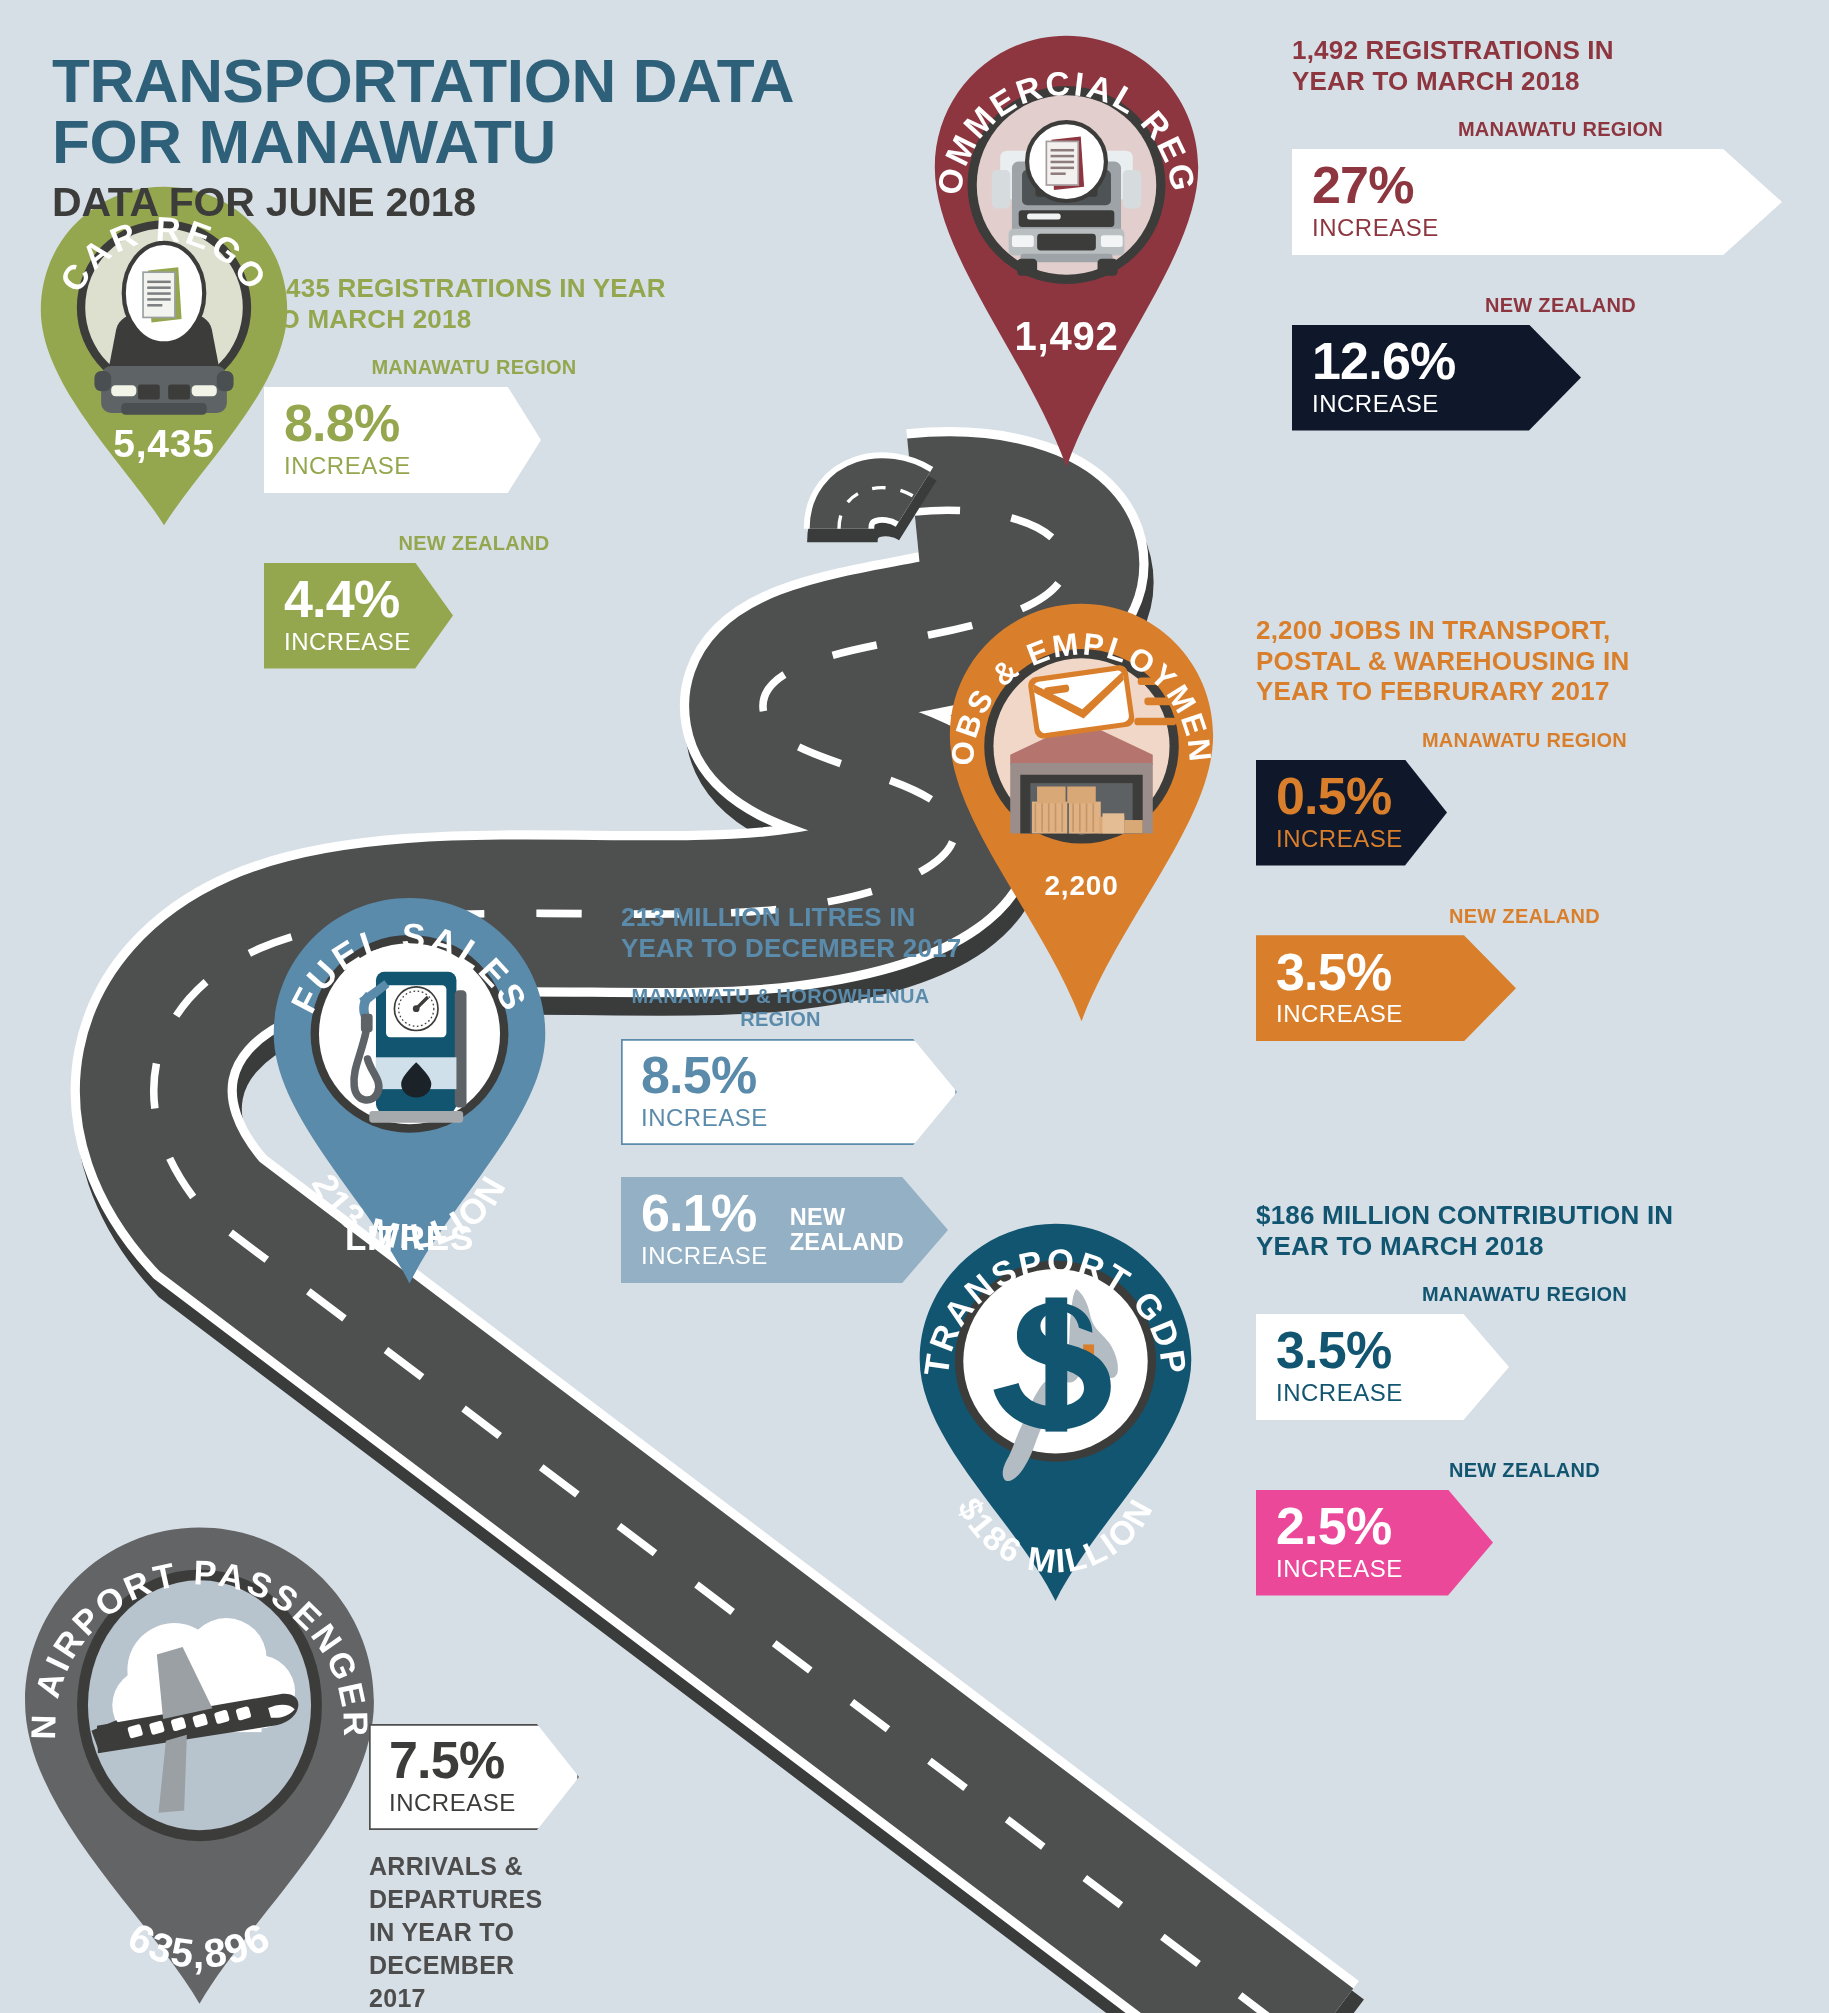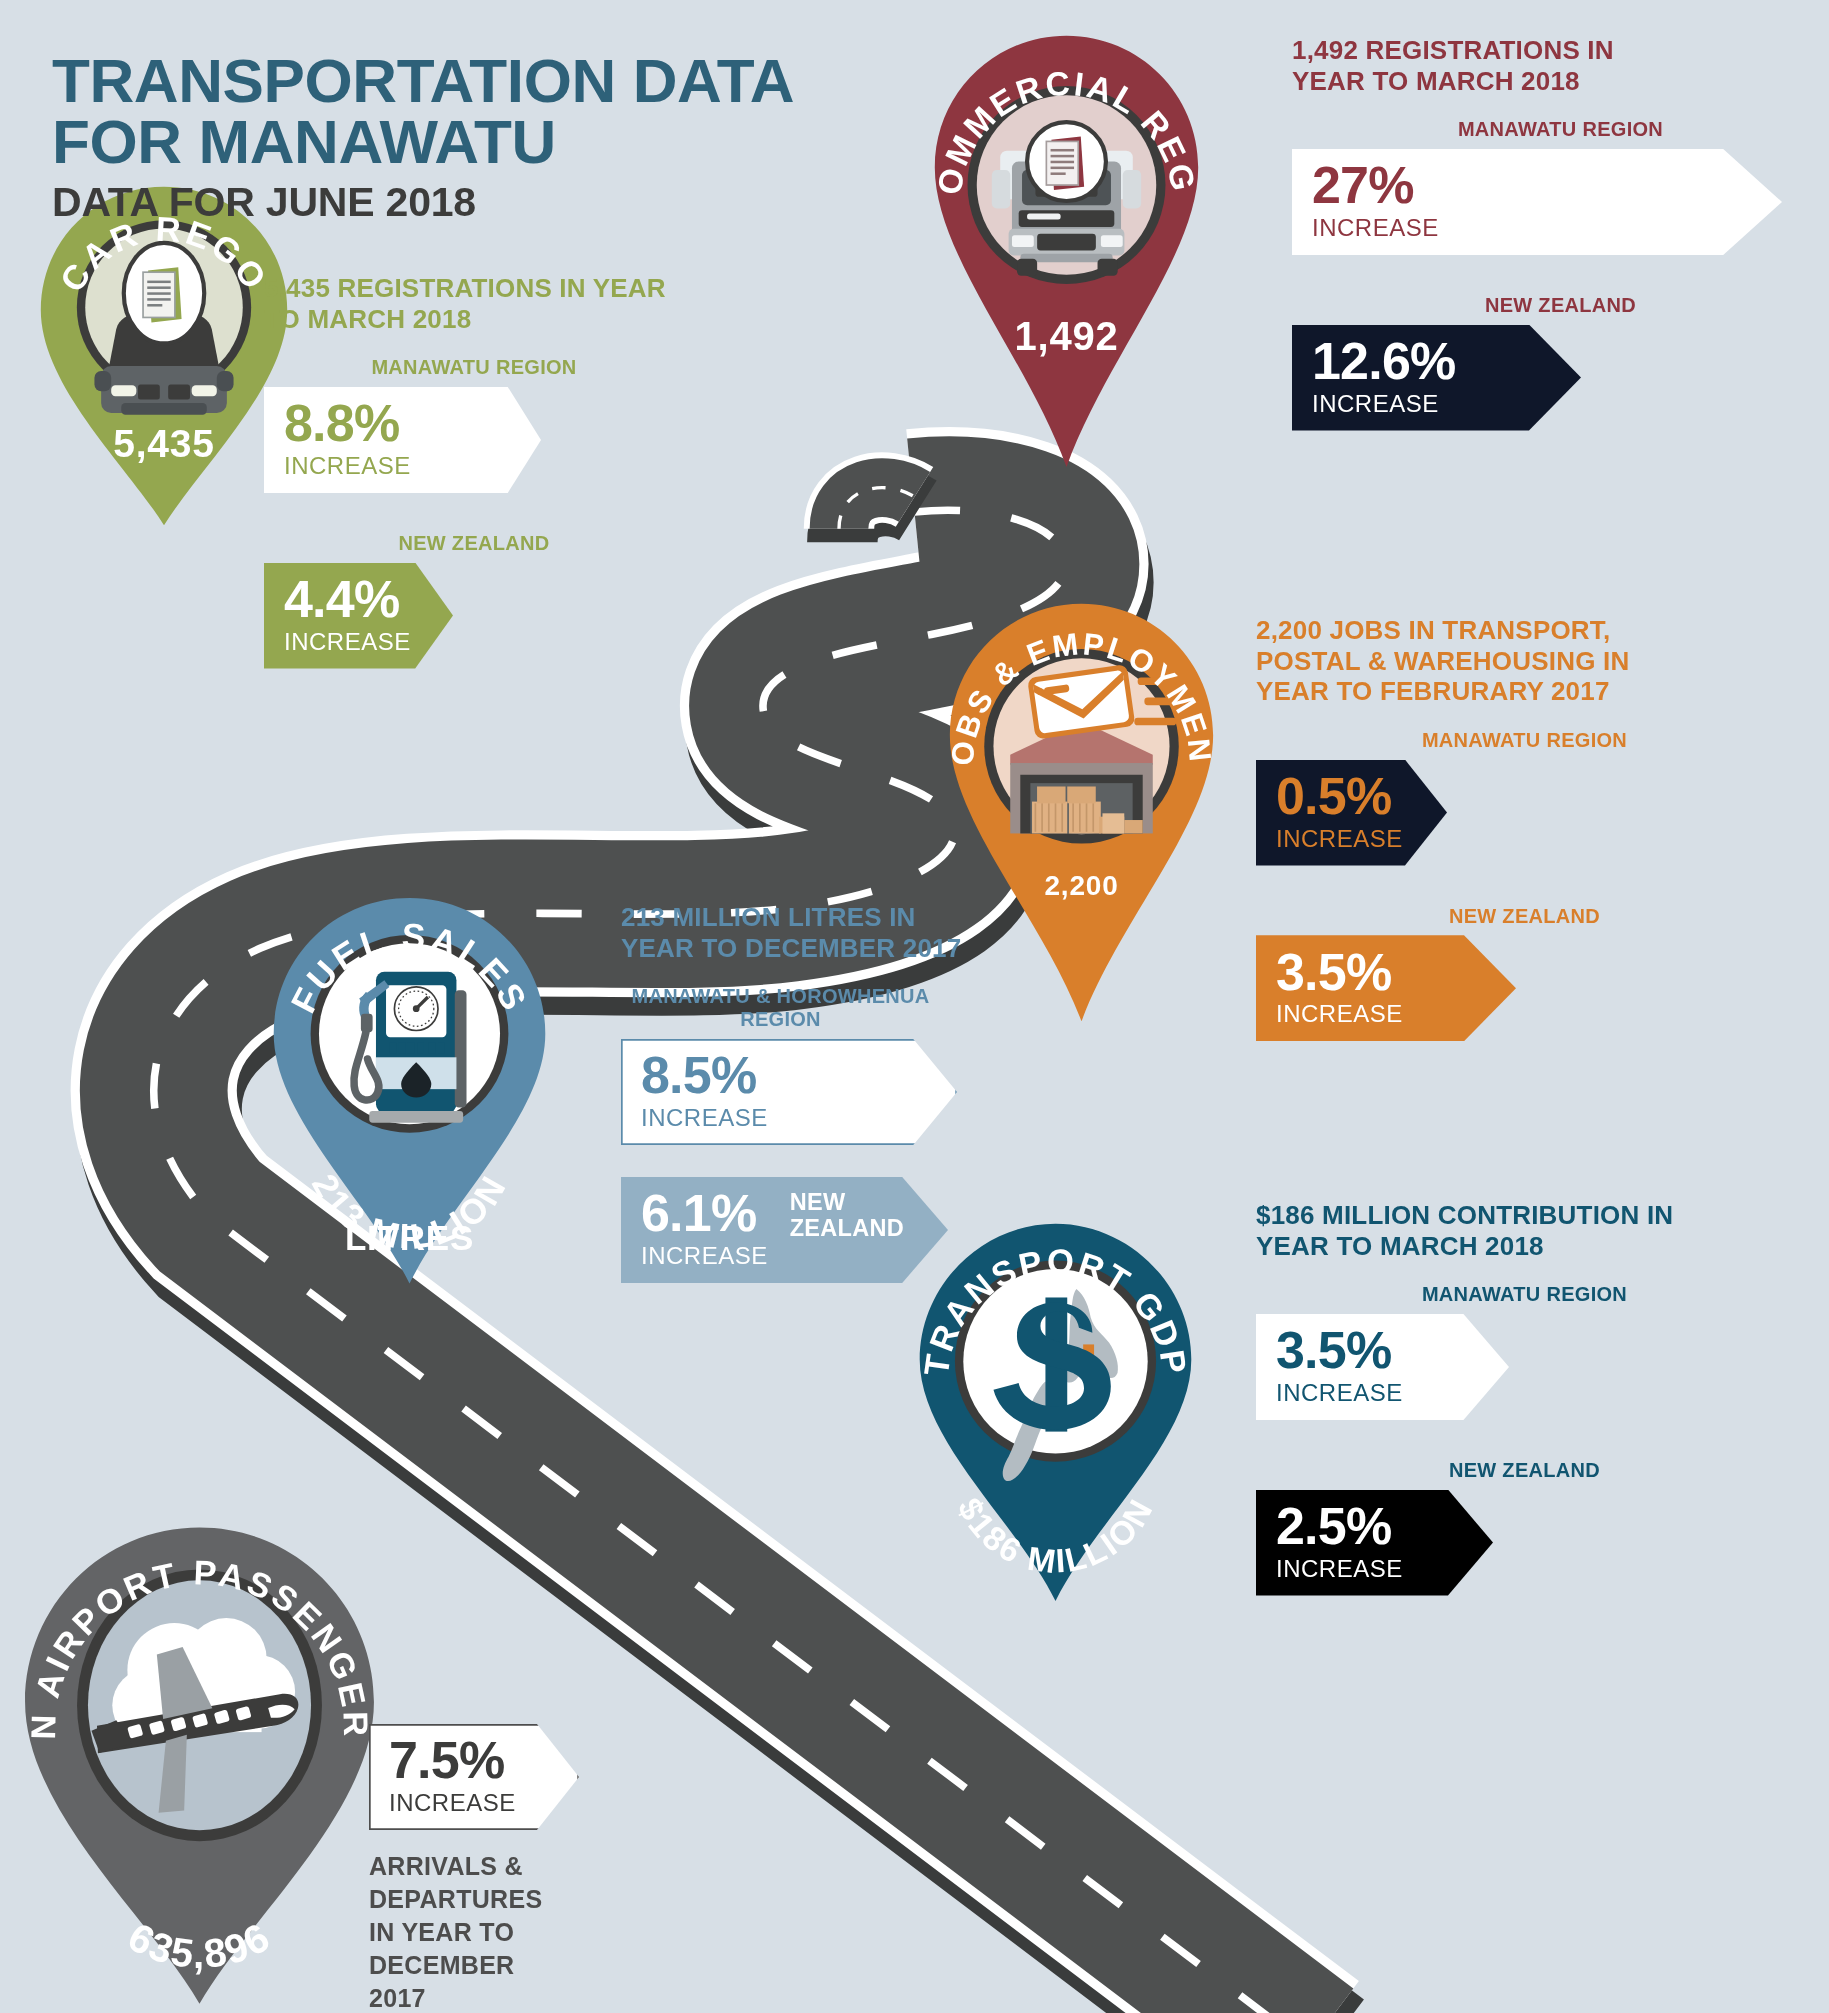--- a/index.html
+++ b/index.html
@@ -49,21 +49,21 @@
   .arrow .big {
     font-size:52px; font-weight:700; line-height:0.92;
     letter-spacing:-0.8px; display:block;
   }
   .arrow .small {
     font-size:24px; font-weight:400; line-height:1.1;
     letter-spacing:0.5px; display:block; margin-top:5px;
   }
   .arrow-gap { height:39px; }
 
-  .row-inline { display:flex; align-items:flex-start; }
+  .row-inline { display:flex; align-items:center; }
   .inline-label {
     font-size:23.5px; font-weight:700; line-height:1.08;
     color:#fff; margin-left:22px; letter-spacing:0.3px;
   }
 
   .tail-note {
     font-size:25px; font-weight:700; line-height:1.32;
     color:#4d4d4d; letter-spacing:0.3px; margin-top:20px;
   }
 </style>
@@ -390,21 +390,21 @@
 
 <div class="stat-panel" style="left:1256px; top:1200px; width:537px;">
   <div class="headline" style="color:#115570; max-width:487px;">$186 MILLION CONTRIBUTION IN YEAR TO MARCH 2018</div>
   <div class="sublabel" style="color:#115570;">MANAWATU REGION</div>
   <div class="arrow" style="background:#ffffff; clip-path:polygon(0 0, 82% 0, 100% 50%, 82% 100%, 0 100%); width:253px;">
     <span class="big" style="color:#115570;">3.5%</span>
     <span class="small" style="color:#115570;">INCREASE</span>
   </div>
   <div class="arrow-gap"></div>
   <div class="sublabel" style="color:#115570;">NEW ZEALAND</div>
-  <div class="arrow" style="background:#000000; clip-path:polygon(0 0, 81% 0, 100% 50%, 81% 100%, 0 100%); width:237px;">
+  <div class="arrow" style="background:#ec4899; clip-path:polygon(0 0, 81% 0, 100% 50%, 81% 100%, 0 100%); width:237px;">
     <span class="big" style="color:#ffffff;">2.5%</span>
     <span class="small" style="color:#ffffff;">INCREASE</span>
   </div>
 </div>
 
 <div class="pin" style="left:15px; top:1519px;">
   <svg width="369" height="495" viewBox="0 0 440 590">
     <path d="M220 10 C105 10 12 103 12 218 C12 348 165 480 220 578 C275 480 428 348 428 218 C428 103 335 10 220 10 Z" fill="#636466"></path>
     <ellipse cx="220" cy="222" rx="146" ry="162" fill="#3c3c3b"></ellipse>
     <ellipse cx="220" cy="222" rx="133" ry="149" fill="#b7c3cd"></ellipse>

